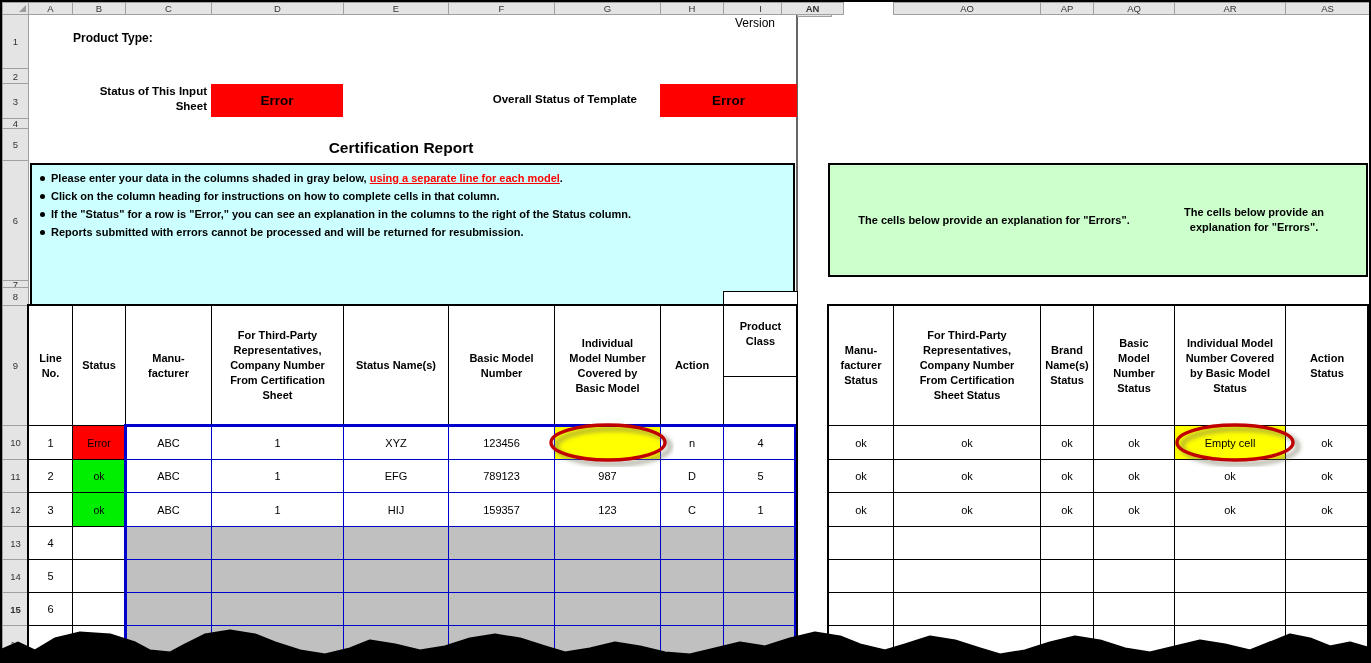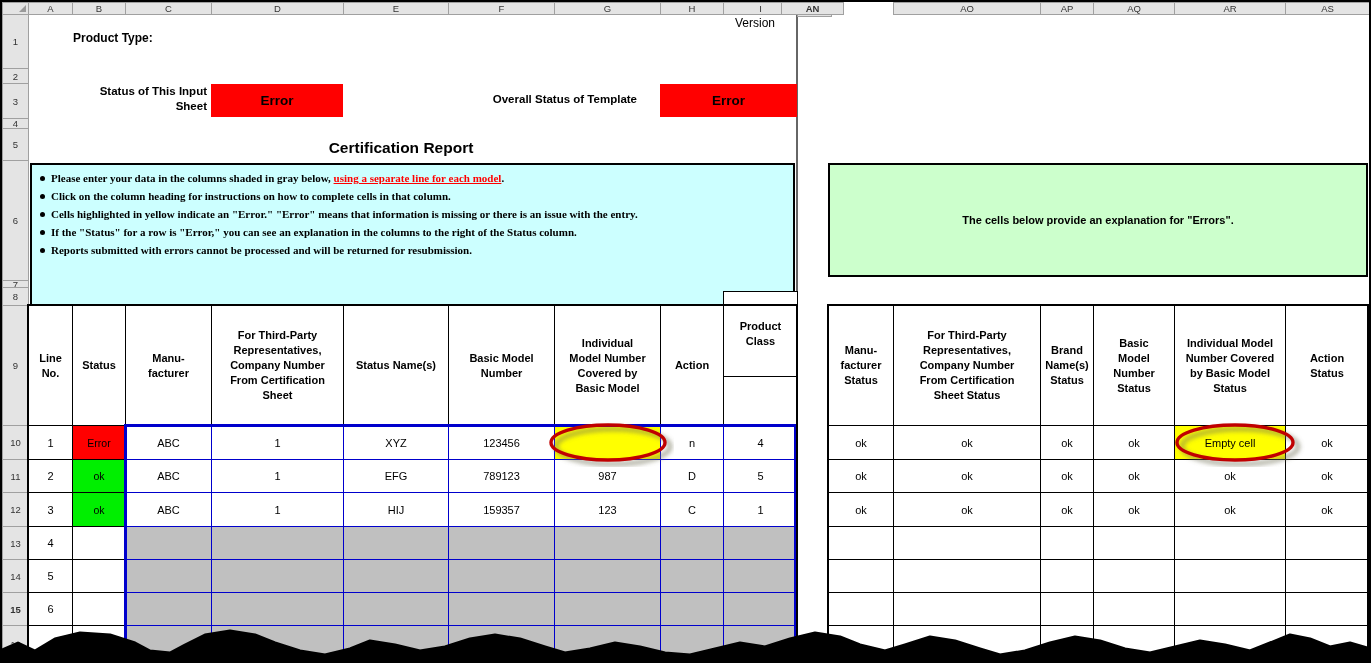--- a/index.html
+++ b/index.html
@@ -90,30 +90,31 @@
 Sheet</div>
 
   <div class="abs errbox" style="left: 211px; top: 84px; width: 132px; height: 33px; background: rgb(255, 0, 0);">Error</div>
 
   <div class="abs lbl right" style="left:420px;top:93px;width:217px;">Overall Status of Template</div>
 
   <div class="abs errbox" style="left: 660px; top: 84px; width: 137px; height: 33px; background: rgb(255, 0, 0);">Error</div>
 
   <div class="abs title" style="left:28px;top:139px;width:746px;">Certification Report</div>
 
-  <div class="abs cyanbox" id="instructions" style="left: 30px; top: 163px; width: 765px; height: 152px; background: rgb(204, 255, 255); font-family: Liberation Serif, serif;">
+  <div class="abs cyanbox" id="instructions" style="left: 30px; top: 163px; width: 765px; height: 152px; background: rgb(204, 255, 255);">
       <div><span class="dot"></span>Please enter your data in the columns shaded in gray below, <span class="redlink">using a separate line for each model</span>.</div>
       <div><span class="dot"></span>Click on the column heading for instructions on how to complete cells in that column.</div>
-      <div><span class="dot"></span>Cells highlighted in yellow indicate an "Error."  "Error" means that information is missing or there is an issue with the entry.</div>
       <div><span class="dot"></span>If the "Status" for a row is "Error," you can see an explanation in the columns to the right of the Status column.</div>
       <div><span class="dot"></span>Reports submitted with errors cannot be processed and will be returned for resubmission.</div>
     </div>
 
   <div class="abs greenbox" style="left: 828px; top: 163px; width: 540px; height: 114px; background: rgb(204, 255, 204);">
     <div class="nowrap" style="flex:1.5;">The cells below provide an explanation for "Errors".</div>
+    <div class="pre" style="flex:1;line-height:15px;">The cells below provide an
+explanation for "Errors".</div>
   </div>
 
   <div id="cells">
       <div class="abs hc" style="left: 28px; top: 305px; width: 45px; height: 121px;">Line
 No.</div>
       <div class="abs hc" style="left: 72px; top: 305px; width: 54px; height: 121px;">Status</div>
       <div class="abs hc" style="left: 125px; top: 305px; width: 87px; height: 121px;">Manu-
 facturer</div>
       <div class="abs hc" style="left: 211px; top: 305px; width: 133px; height: 121px;">For Third-Party
 Representatives,

